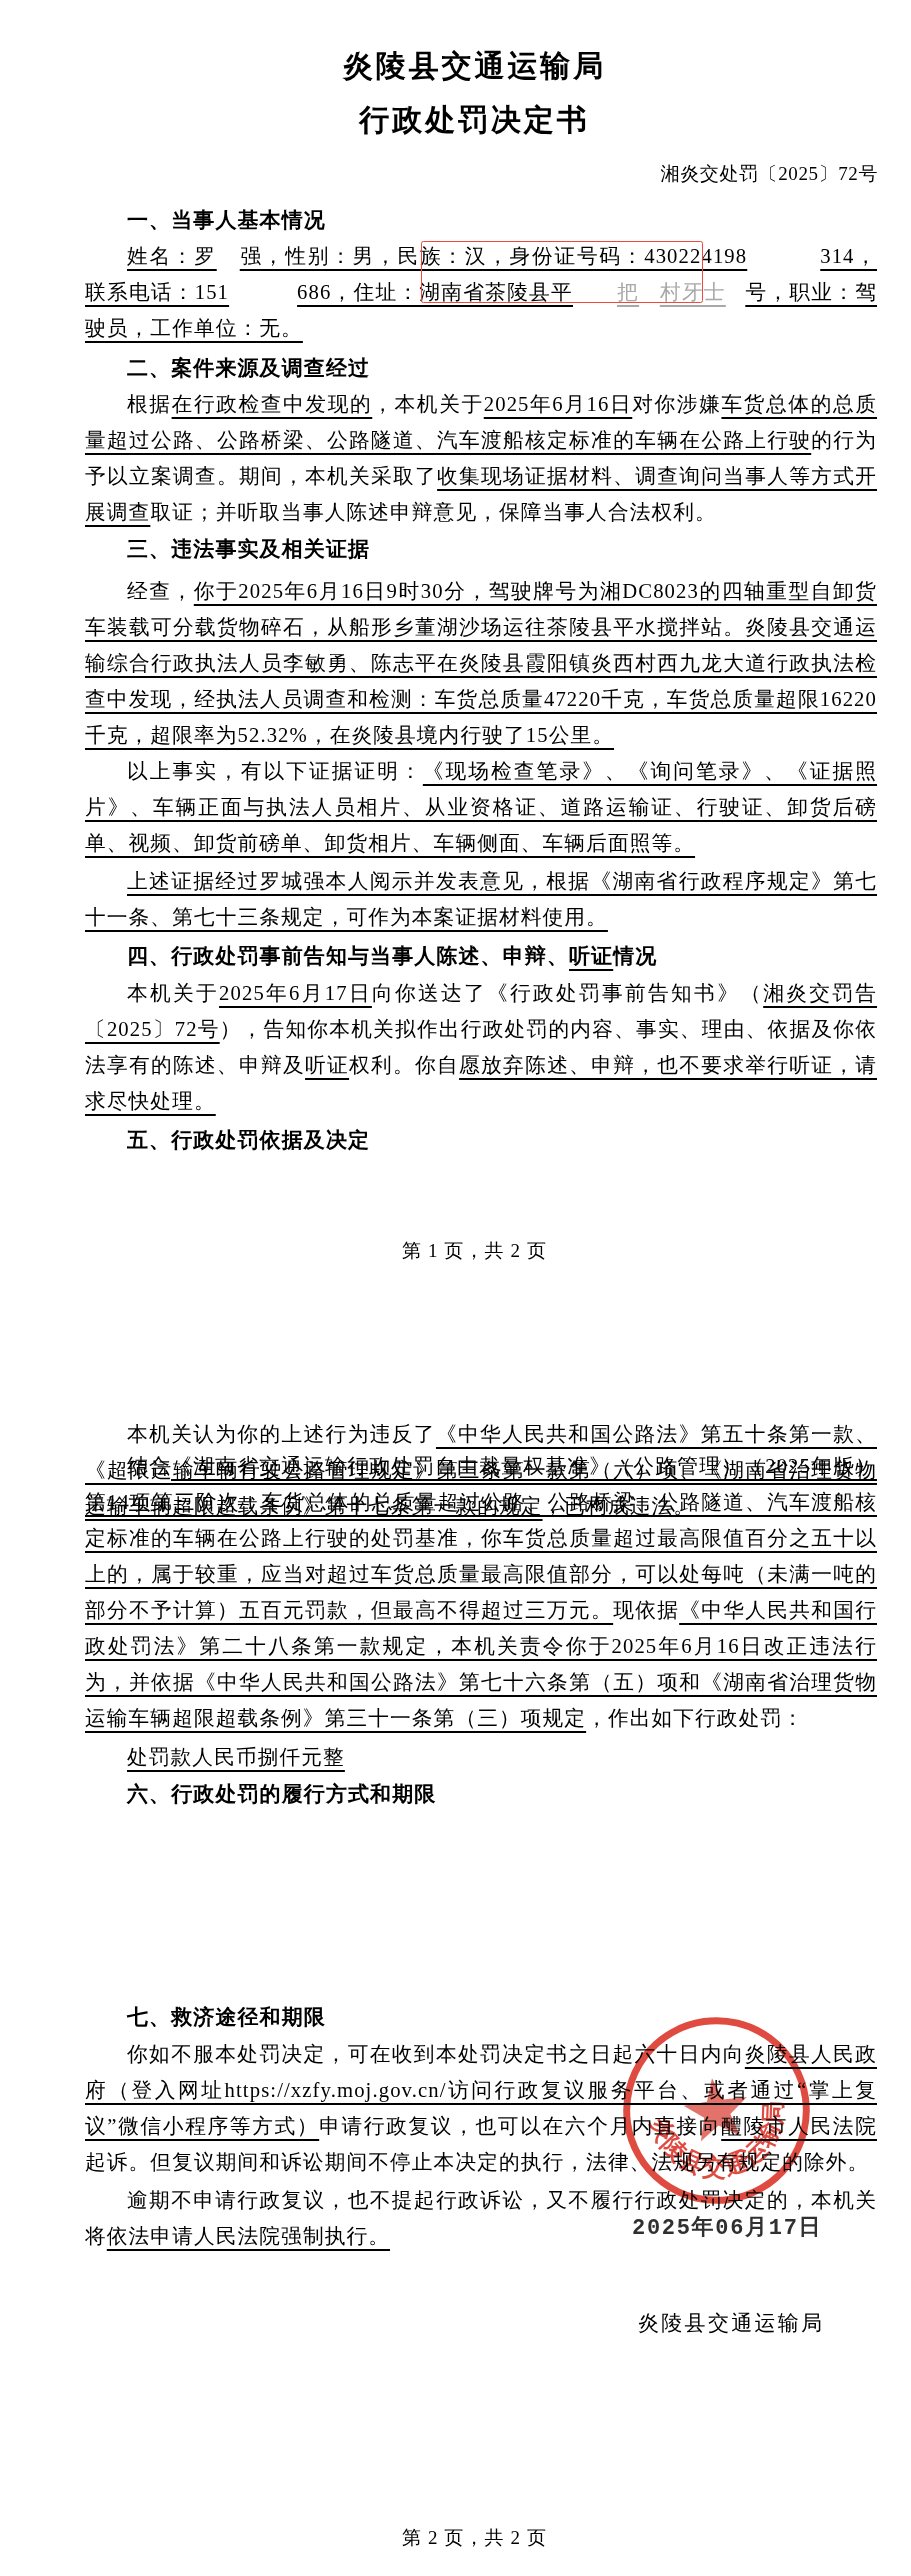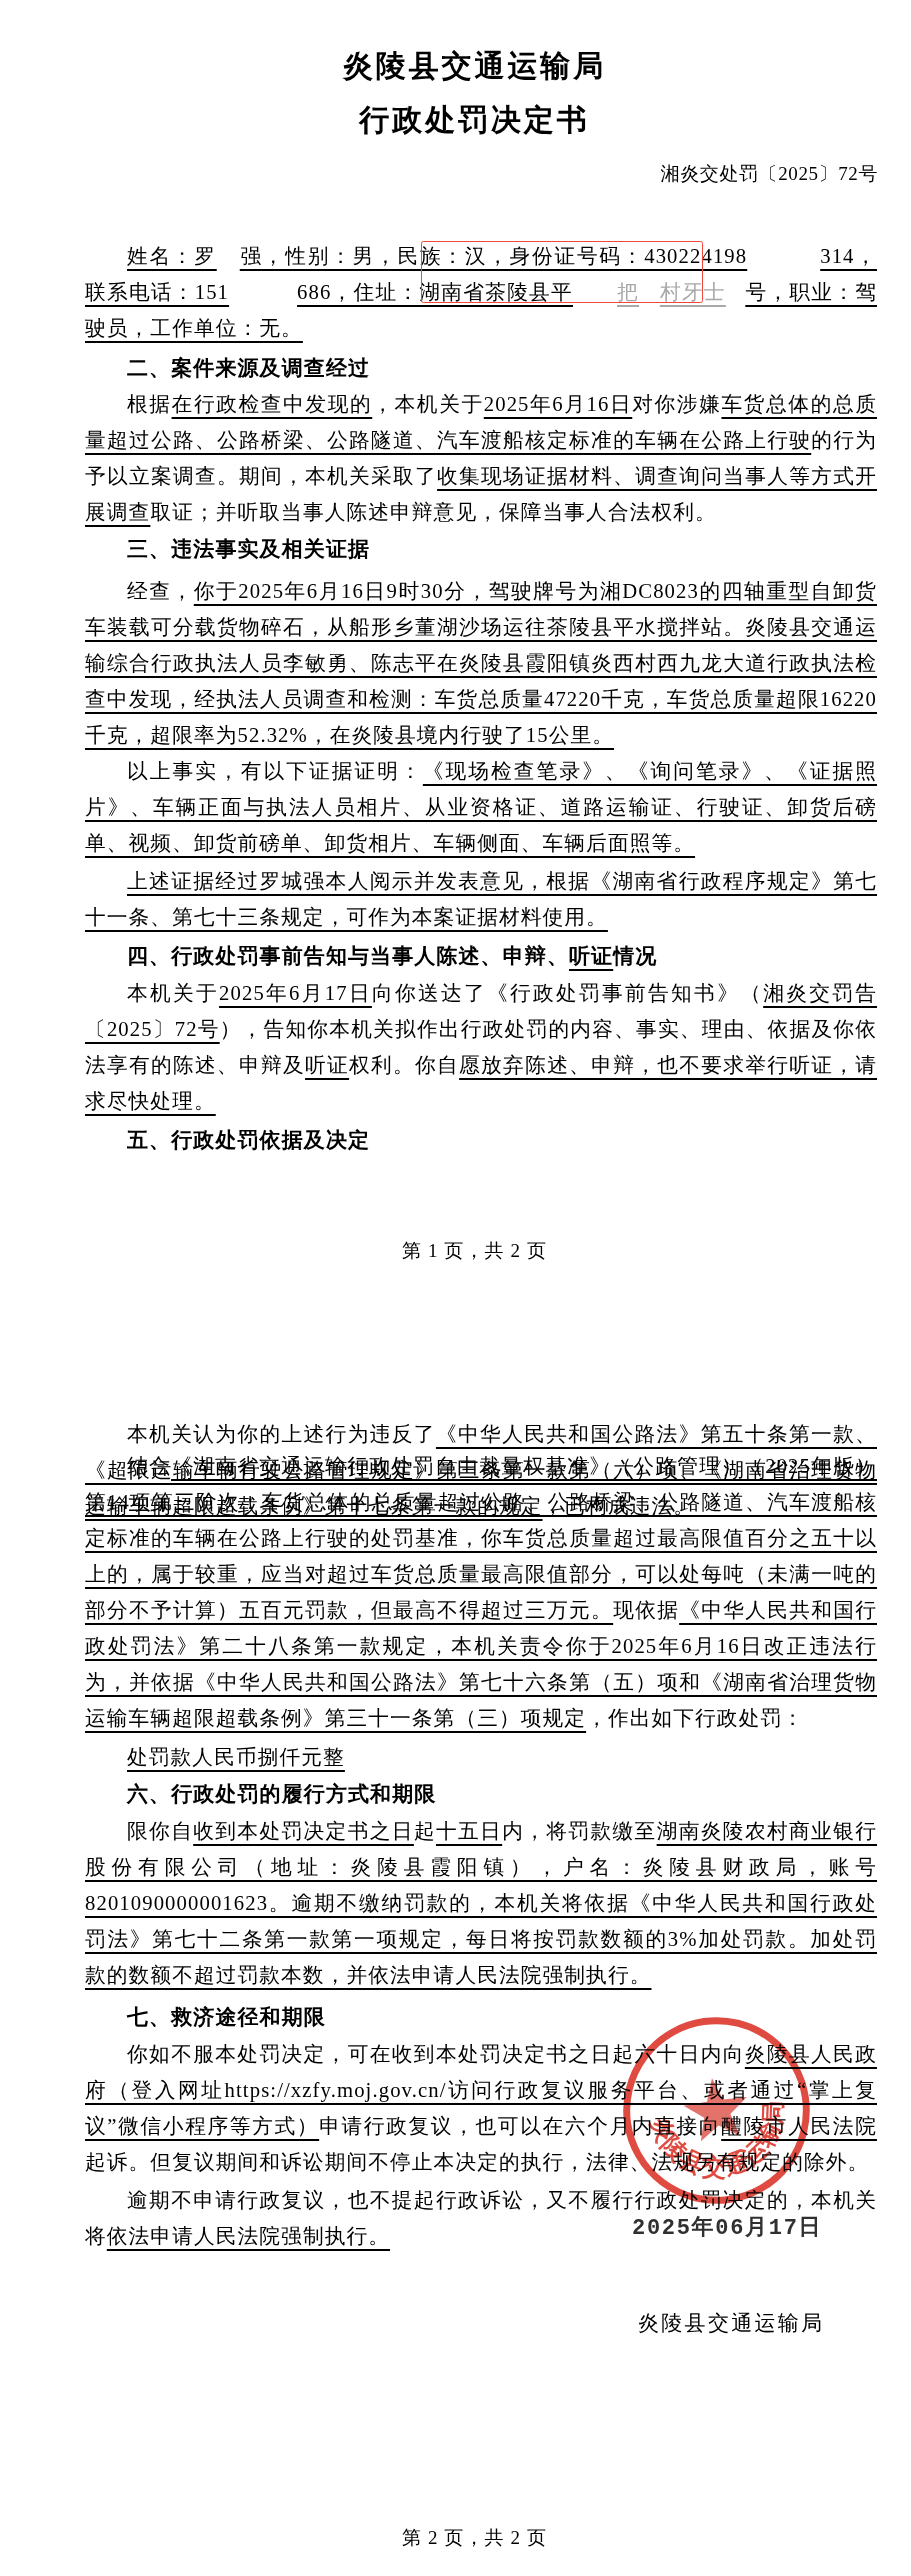--- a/index.html
+++ b/index.html
@@ -27,20 +27,21 @@
 </head>
 <body>
 
 <div class="page">
 
   <div class="block center title" style="top:49px">炎陵县交通运输局</div>
   <div class="block center title" style="top:103px">行政处罚决定书</div>
 
   <div class="block docno" style="top:156px">湘炎交处罚〔2025〕72号</div>
 
+  <div class="block heading" style="top:202px">一、当事人基本情况</div>
   <div class="block para" style="top:238px"><u>姓名：罗</u><span class="gap" style="width: 23px;"></span><u>强，性别：男，民族：汉，身份证号码：430224198</u><span class="gap" style="width: 73px;"></span><u>314，联系电话：151</u><span class="gap" style="width: 68px;"></span><u>686，住址：湖南省茶陵县平</u><span class="gap" style="width: 44px;"></span><u class="ghost">把</u><span class="gap" style="width: 20.7px;"></span><u class="ghost">村牙士</u><span class="gap" style="width: 19.5px;"></span><u>号，职业：驾驶员，工作单位：无。</u></div>
   <div class="red-box"></div>
 
   <div class="block heading" style="top:350px">二、案件来源及调查经过</div>
   <div class="block para" style="top:386px"><span>根据</span><u>在行政检查中发现的</u><span>，本机关于</span><u>2025年6月16日</u><span>对你涉嫌</span><u>车货总体的总质量超过公路、公路桥梁、公路隧道、汽车渡船核定标准的车辆在公路上行驶</u><span>的行为予以立案调查。期间，本机关采取了</span><u>收集现场证据材料、调查询问当事人等方式开展调查</u><span>取证；并听取当事人陈述申辩意见，保障当事人合法权利。</span></div>
 
   <div class="block heading" style="top:531px">三、违法事实及相关证据</div>
   <div class="block para" style="top:573px"><span>经查，</span><u>你于2025年6月16日9时30分，驾驶牌号为湘DC8023的四轴重型自卸货车装载可分载货物碎石，从船形乡董湖沙场运往茶陵县平水搅拌站。炎陵县交通运输综合行政执法人员李敏勇、陈志平在炎陵县霞阳镇炎西村西九龙大道行政执法检查中发现，经执法人员调查和检测：车货总质量47220千克，车货总质量超限16220千克，超限率为52.32%，在炎陵县境内行驶了15公里。</u></div>
   <div class="block para" style="top:753px"><span>以上事实，有以下证据证明：</span><u>《现场检查笔录》、《询问笔录》、《证据照片》、车辆正面与执法人员相片、从业资格证、道路运输证、行驶证、卸货后磅单、视频、卸货前磅单、卸货相片、车辆侧面、车辆后面照等。</u></div>
   <div class="block para" style="top:863px"><u>上述证据经过罗城强本人阅示并发表意见，根据《湖南省行政程序规定》第七十一条、第七十三条规定，可作为本案证据材料使用。</u></div>
@@ -50,21 +51,20 @@
 
   <div class="block heading" style="top:1122px">五、行政处罚依据及决定</div>
 
   <div class="block center footer" style="top:1233px">第 1 页，共 2 页</div>
 
   <div class="block para" style="top:1416px"><span>本机关认为你的上述行为违反了</span><u>《中华人民共和国公路法》第五十条第一款、《超限运输车辆行驶公路管理规定》第三条第一款第（六）项、《湖南省治理货物运输车辆超限超载条例》第十七条第一款的规定</u><span>，已构成违法。</span></div>
   <div class="block para" style="top:1448px"><span>结合</span><u>《湖南省交通运输行政处罚自由裁量权基准》（公路管理）（2025年版）第14项第三阶次：车货总体的总质量超过公路、公路桥梁、公路隧道、汽车渡船核定标准的车辆在公路上行驶的处罚基准，你车货总质量超过最高限值百分之五十以上的，属于较重，应当对超过车货总质量最高限值部分，可以处每吨（未满一吨的部分不予计算）五百元罚款，但最高不得超过三万元。</u><span>现依据</span><u>《中华人民共和国行政处罚法》第二十八条第一款规定，本机关责令你于2025年6月16日改正违法行为，并依据《中华人民共和国公路法》第七十六条第（五）项和《湖南省治理货物运输车辆超限超载条例》第三十一条第（三）项规定</u><span>，作出如下行政处罚：</span></div>
   <div class="block para" style="top:1739px"><u>处罚款人民币捌仟元整</u></div>
 
   <div class="block heading" style="top:1776px">六、行政处罚的履行方式和期限</div>
-  <div class="block para" style="top:1813px"><span>限你自</span><u>收到本处罚决定书之日</u><span>起</span><u>十五日</u><span>内，将罚款缴至</span><u>湖南炎陵农村商业银行股份有限公司（地址：炎陵县霞阳镇），户名：炎陵县财政局，账号8201090000001623。逾期不缴纳罚款的，本机关将依据《中华人民共和国行政处罚法》第七十二条第一款第一项规定，每日将按罚款数额的3%加处罚款。加处罚款的数额不超过罚款本数，并依法申请人民法院强制执行。</u></div>
 
   <div class="block heading" style="top:1999px">七、救济途径和期限</div>
   <div class="block para" style="top:2036px"><span>你如不服本处罚决定，可在收到本处罚决定书之日起六十日内向</span><u>炎陵县人民政府（登入网址https://xzfy.moj.gov.cn/访问行政复议服务平台、或者通过“掌上复议”微信小程序等方式）</u><span>申请行政复议，也可以在六个月内直接向</span><u>醴陵市人民法院</u><span>起诉。但复议期间和诉讼期间不停止本决定的执行，法律、法规另有规定的除外。</span></div>
   <div class="block para" style="top:2182px"><span>逾期不申请行政复议，也不提起行政诉讼，又不履行行政处罚决定的，本机关将</span><u>依法申请人民法院强制执行。</u></div>
 
   <div class="date-line">2025年06月17日</div>
   <div class="signature">炎陵县交通运输局</div>
 
   <div class="seal">
     <svg viewBox="0 0 340 340" width="197" height="197">

